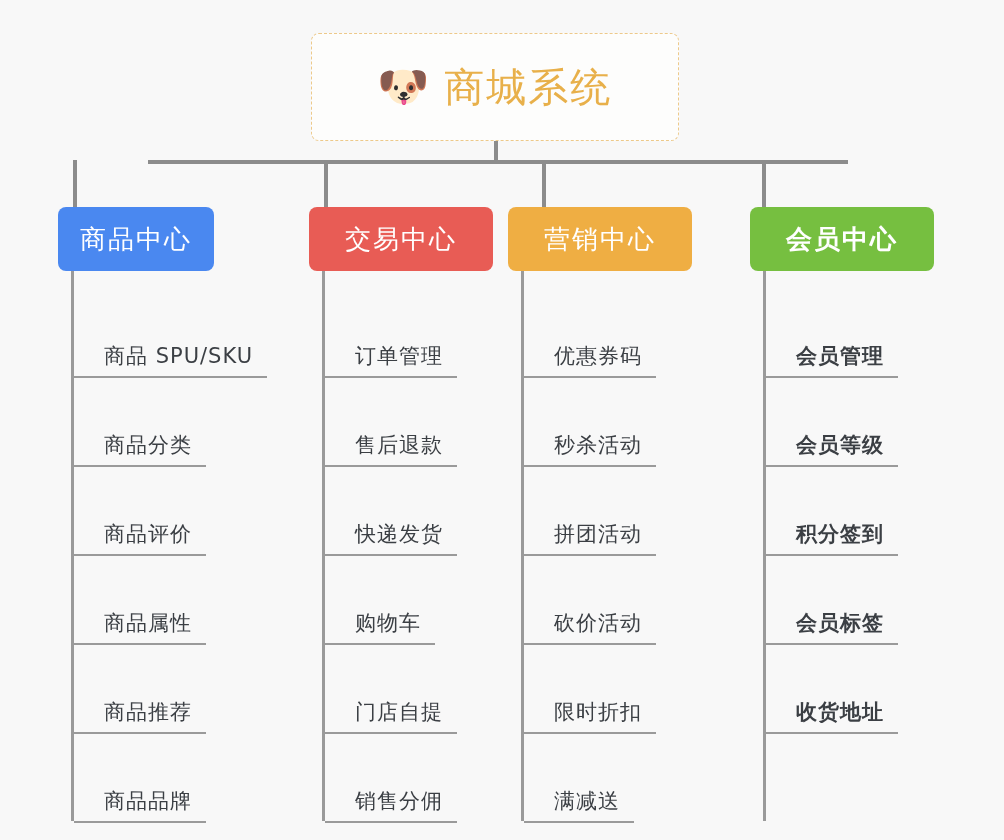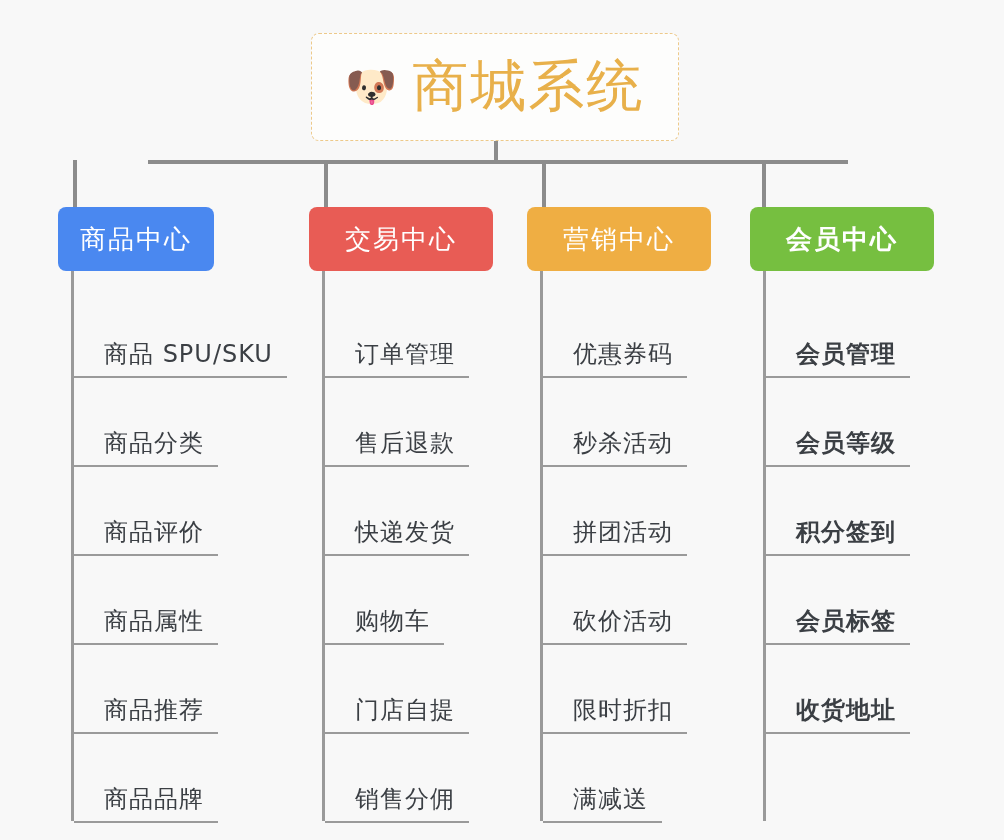--- a/index.html
+++ b/index.html
@@ -35,21 +35,21 @@
     align-items: center;
     justify-content: center;
     gap: 14px;
   }
   .root-emoji {
     font-size: 42px;
     line-height: 1;
     font-family: "DejaVu Sans", sans-serif;
   }
   .root-title {
-    font-size: 56px;
+    font-size: 40px;
     color: #e8b04a;
     letter-spacing: 2px;
     white-space: nowrap;
     font-family: "DejaVu Sans", "Liberation Sans", sans-serif;
   }
 
   
   .conn {
     position: absolute;
     background: #8c8c8c;
@@ -110,21 +110,21 @@
     display: flex;
     align-items: flex-end;
   }
   .leaf-inner {
     display: inline-block;
     margin-left: 3px;
     padding: 0 14px 6px 30px;
     border-bottom: 2px solid #9a9a9a;
   }
   .leaf-label {
-    font-size: 24px;
+    font-size: 21px;
     color: #3b3f44;
     white-space: nowrap;
     letter-spacing: 1px;
     font-family: "DejaVu Sans", "Liberation Sans", sans-serif;
   }
 </style>
 </head>
 <body>
 
 <div id="mindmap">
@@ -183,21 +183,21 @@
             <div class="leaf-inner"><span class="leaf-label">购物车</span></div>
           </div>
           <div class="leaf-item">
             <div class="leaf-inner"><span class="leaf-label">门店自提</span></div>
           </div>
           <div class="leaf-item">
             <div class="leaf-inner"><span class="leaf-label">销售分佣</span></div>
           </div>
         </div>
       </div>
-      <div class="column" style="left: 527px; width: 184px;">
+      <div class="column" style="left: 508px; width: 184px;">
         <div class="col-header" style="background: rgb(239, 174, 67); width: 184px;">
           <span>营销中心</span>
         </div>
         <div class="leaf-stack">
           <div class="leaf-trunk" style="height: 550px;"></div>
           <div class="leaf-item">
             <div class="leaf-inner"><span class="leaf-label">优惠券码</span></div>
           </div>
           <div class="leaf-item">
             <div class="leaf-inner"><span class="leaf-label">秒杀活动</span></div>

